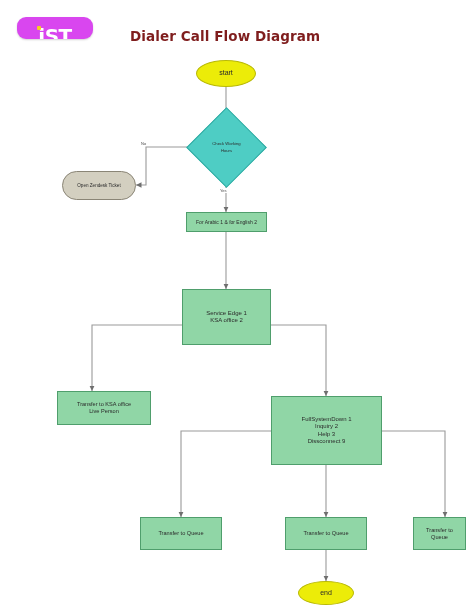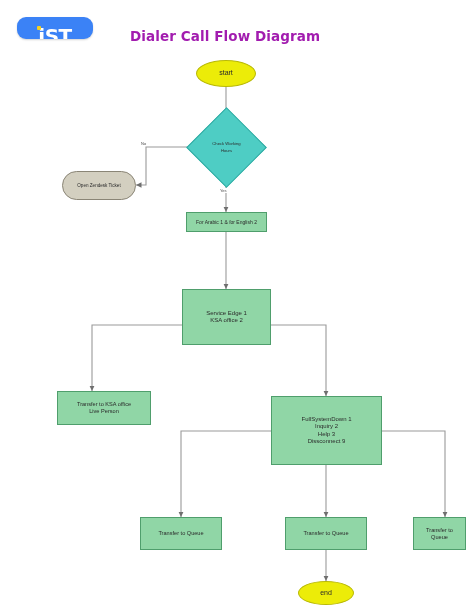--- a/index.html
+++ b/index.html
@@ -22,21 +22,21 @@
     background: #ffffff;
   }
 
   
   #logo {
     position: absolute;
     left: 17px;
     top: 17px;
     width: 76px;
     height: 22px;
-    background: #3b82f6;
+    background: #d946ef;
     border-radius: 9px;
     box-shadow: 0 1px 2px rgba(0,0,0,0.18);
     overflow: hidden;
   }
   #logo-text {
     position: absolute;
     left: 0;
     top: 0;
     width: 76px;
     height: 38px;
@@ -58,21 +58,21 @@
     border-radius: 1px;
   }
 
   #page-title {
     position: absolute;
     left: 130px;
     top: 28px;
     font-family: "DejaVu Sans", sans-serif;
     font-size: 13.5px;
     font-weight: bold;
-    color: #a21caf;
+    color: #7f1d1d;
     letter-spacing: 0.1px;
     white-space: nowrap;
   }
 
   
   #edges {
     position: absolute;
     left: 0;
     top: 0;
     width: 474px;

